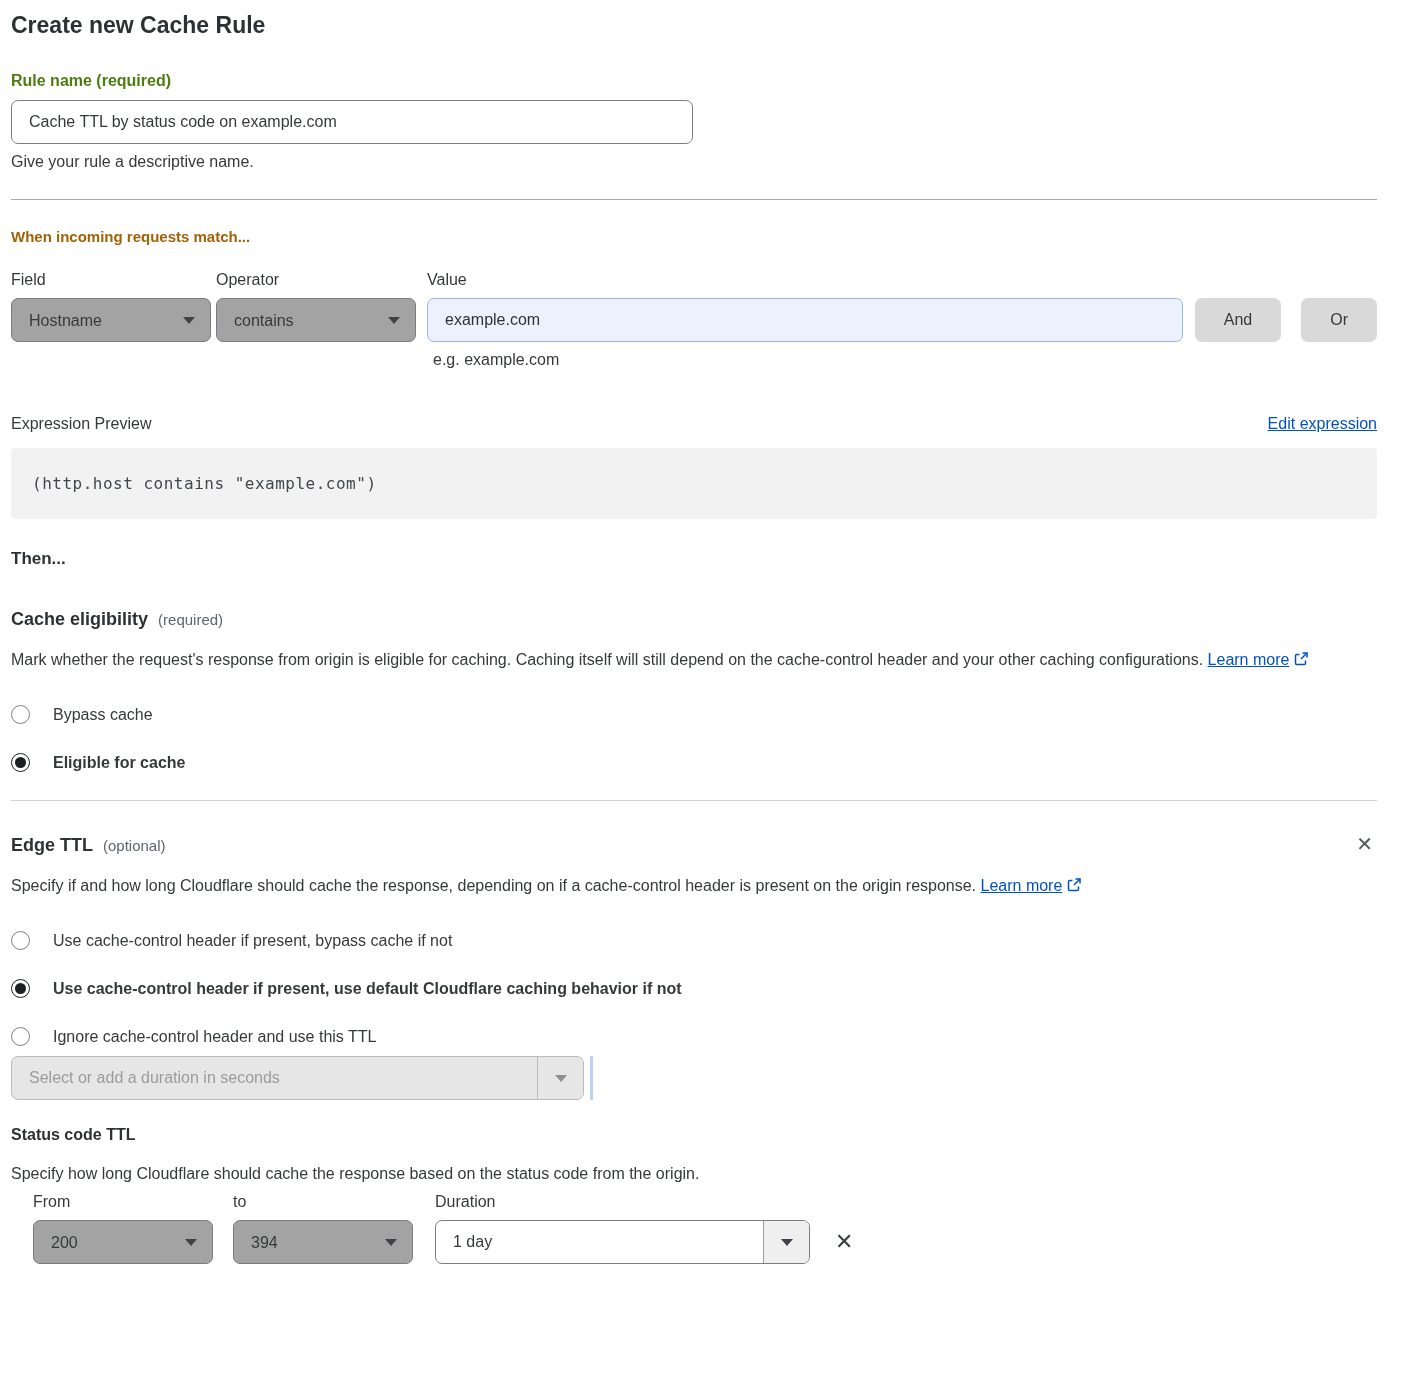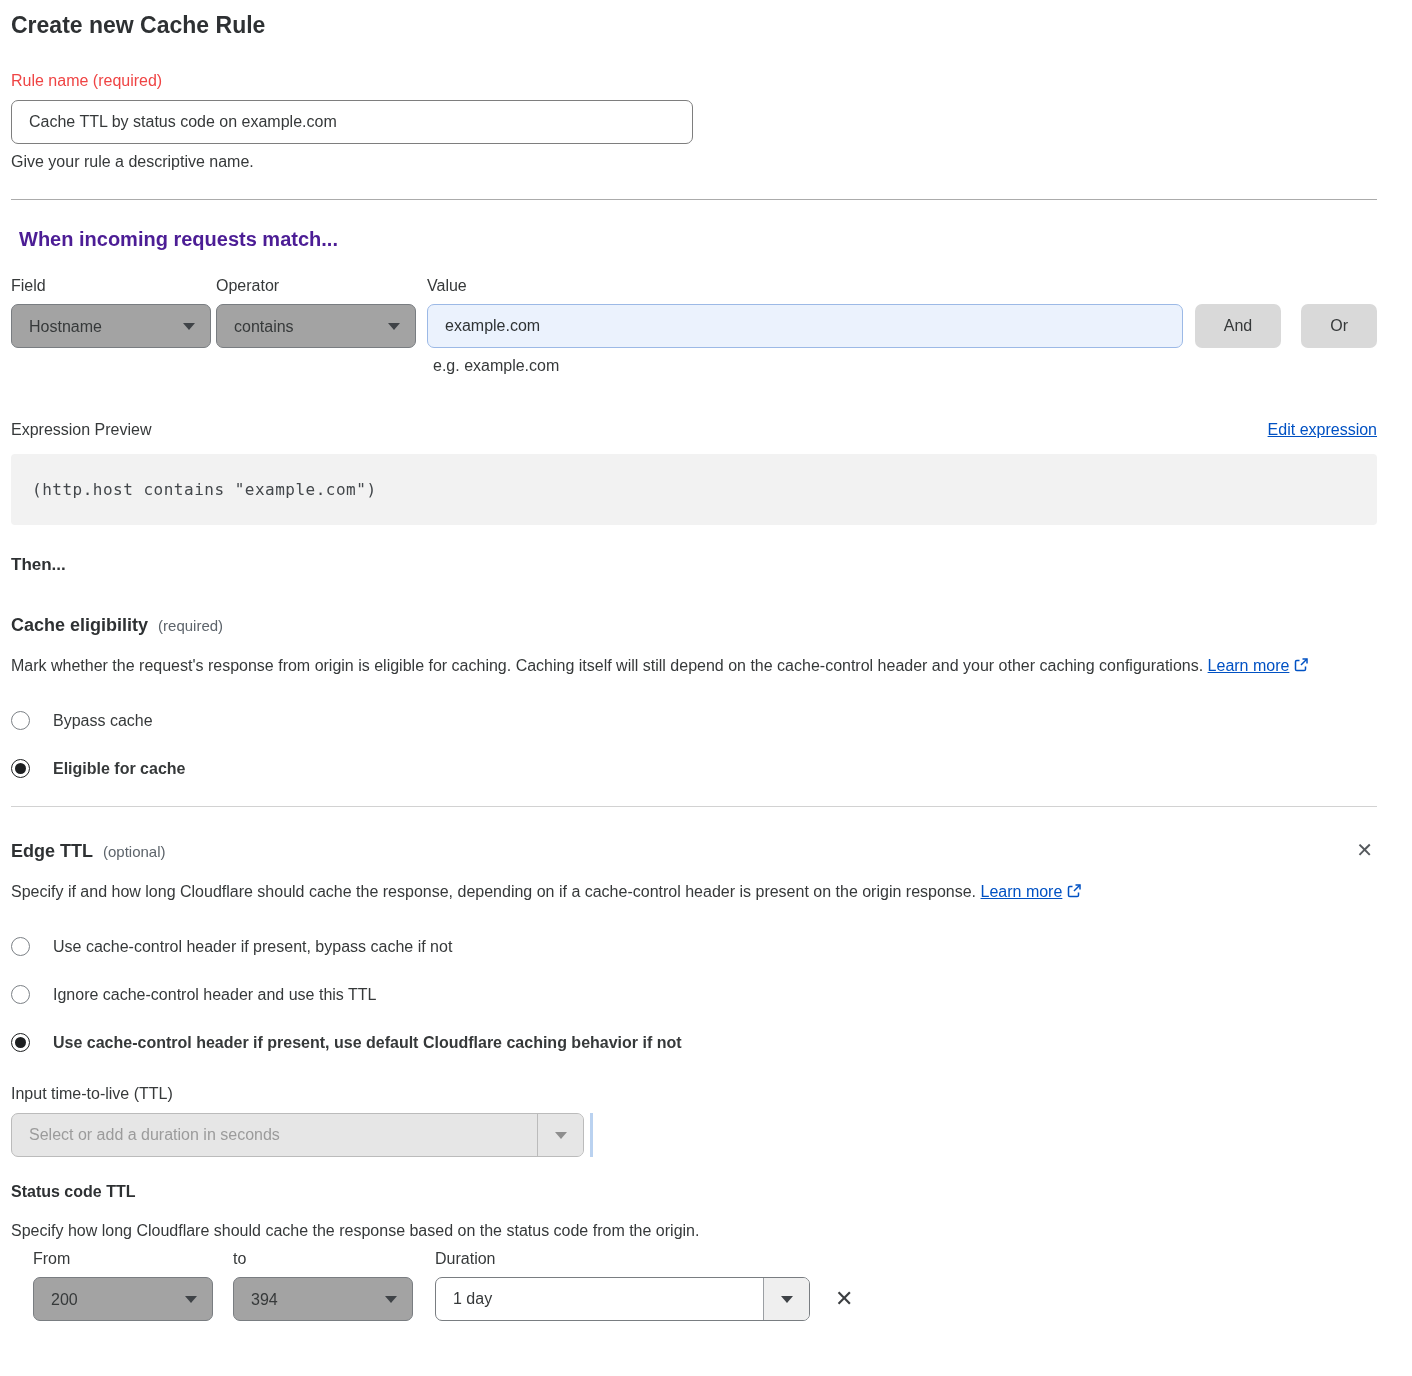--- a/index.html
+++ b/index.html
@@ -7,33 +7,33 @@
     margin: 0;
     background: #ffffff;
     font-family: "Liberation Sans", sans-serif;
     color: #36393a;
     width: 1412px;
   }
   .container { width: 1366px; margin-left: 11px; padding-top: 12px; padding-bottom: 26px; }
 
   .page-title { font-size: 23px; font-weight: 700; color: #2e3133; margin: 0; }
 
-  .field-label { font-size: 16px; margin-top: 33px; color: #ef4444; }
+  .field-label { font-size: 16px; margin-top: 33px; color: #4d7c0f; font-weight: bold; }
   .text-input {
     display: block; margin-top: 10px; width: 682px; height: 44px;
     border: 1px solid #7e7e7e; border-radius: 7px; padding: 0 17px;
     font-size: 16px; color: #36393a; font-family: "Liberation Sans", sans-serif;
     outline: none; background: #fff;
   }
   .hint { font-size: 16px; margin-top: 9px; }
 
   .divider { border: none; border-top: 1px solid #ababab; margin: 28px 0 0 0; }
   .divider.light { border-top-color: #d2d2d2; }
 
-  .section-heading { font-size: 20px; font-weight: 700; margin-top: 28px; color: #4c1d95; margin-left: 8px; }
+  .section-heading { font-size: 15px; font-weight: 700; margin-top: 28px; color: #a16207; }
 
   
   .match-row { display: flex; margin-top: 26px; align-items: flex-end; }
   .match-col .col-label { font-size: 16px; margin-bottom: 9px; }
   .col-field { width: 200px; }
   .col-operator { width: 200px; margin-left: 5px; }
   .col-value { flex: 1; margin-left: 11px; }
 
   .select-box {
     height: 44px; border: 1px solid #797d81; border-radius: 7px; background: #a3a3a3;
@@ -219,29 +219,28 @@
           <path d="M9.5 2h4.5v4.5" stroke="#0051c3" stroke-width="1.5"></path>
           <path d="M13.7 2.3 8 8" stroke="#0051c3" stroke-width="1.5"></path>
         </svg></span>
   </div>
 
   <div class="radio-row">
     <span class="radio"></span>
     <span class="radio-label">Use cache-control header if present, bypass cache if not</span>
   </div>
   <div class="radio-row">
+    <span class="radio checked"></span>
+    <span class="radio-label bold">Use cache-control header if present, use default Cloudflare caching behavior if not</span>
+  </div>
+  <div class="radio-row">
     <span class="radio"></span>
     <span class="radio-label">Ignore cache-control header and use this TTL</span>
   </div>
-  <div class="radio-row">
-    <span class="radio checked"></span>
-    <span class="radio-label bold">Use cache-control header if present, use default Cloudflare caching behavior if not</span>
-  </div>
-
-  <div class="ttl-label">Input time-to-live (TTL)</div>
+
   <div class="ttl-row">
     <div class="split-select disabled ttl-select">
       <span class="main">Select or add a duration in seconds</span>
       <span class="seg">
         <span class="caret gray"></span>
       </span>
     </div>
     <span class="focus-bar"></span>
   </div>
 

